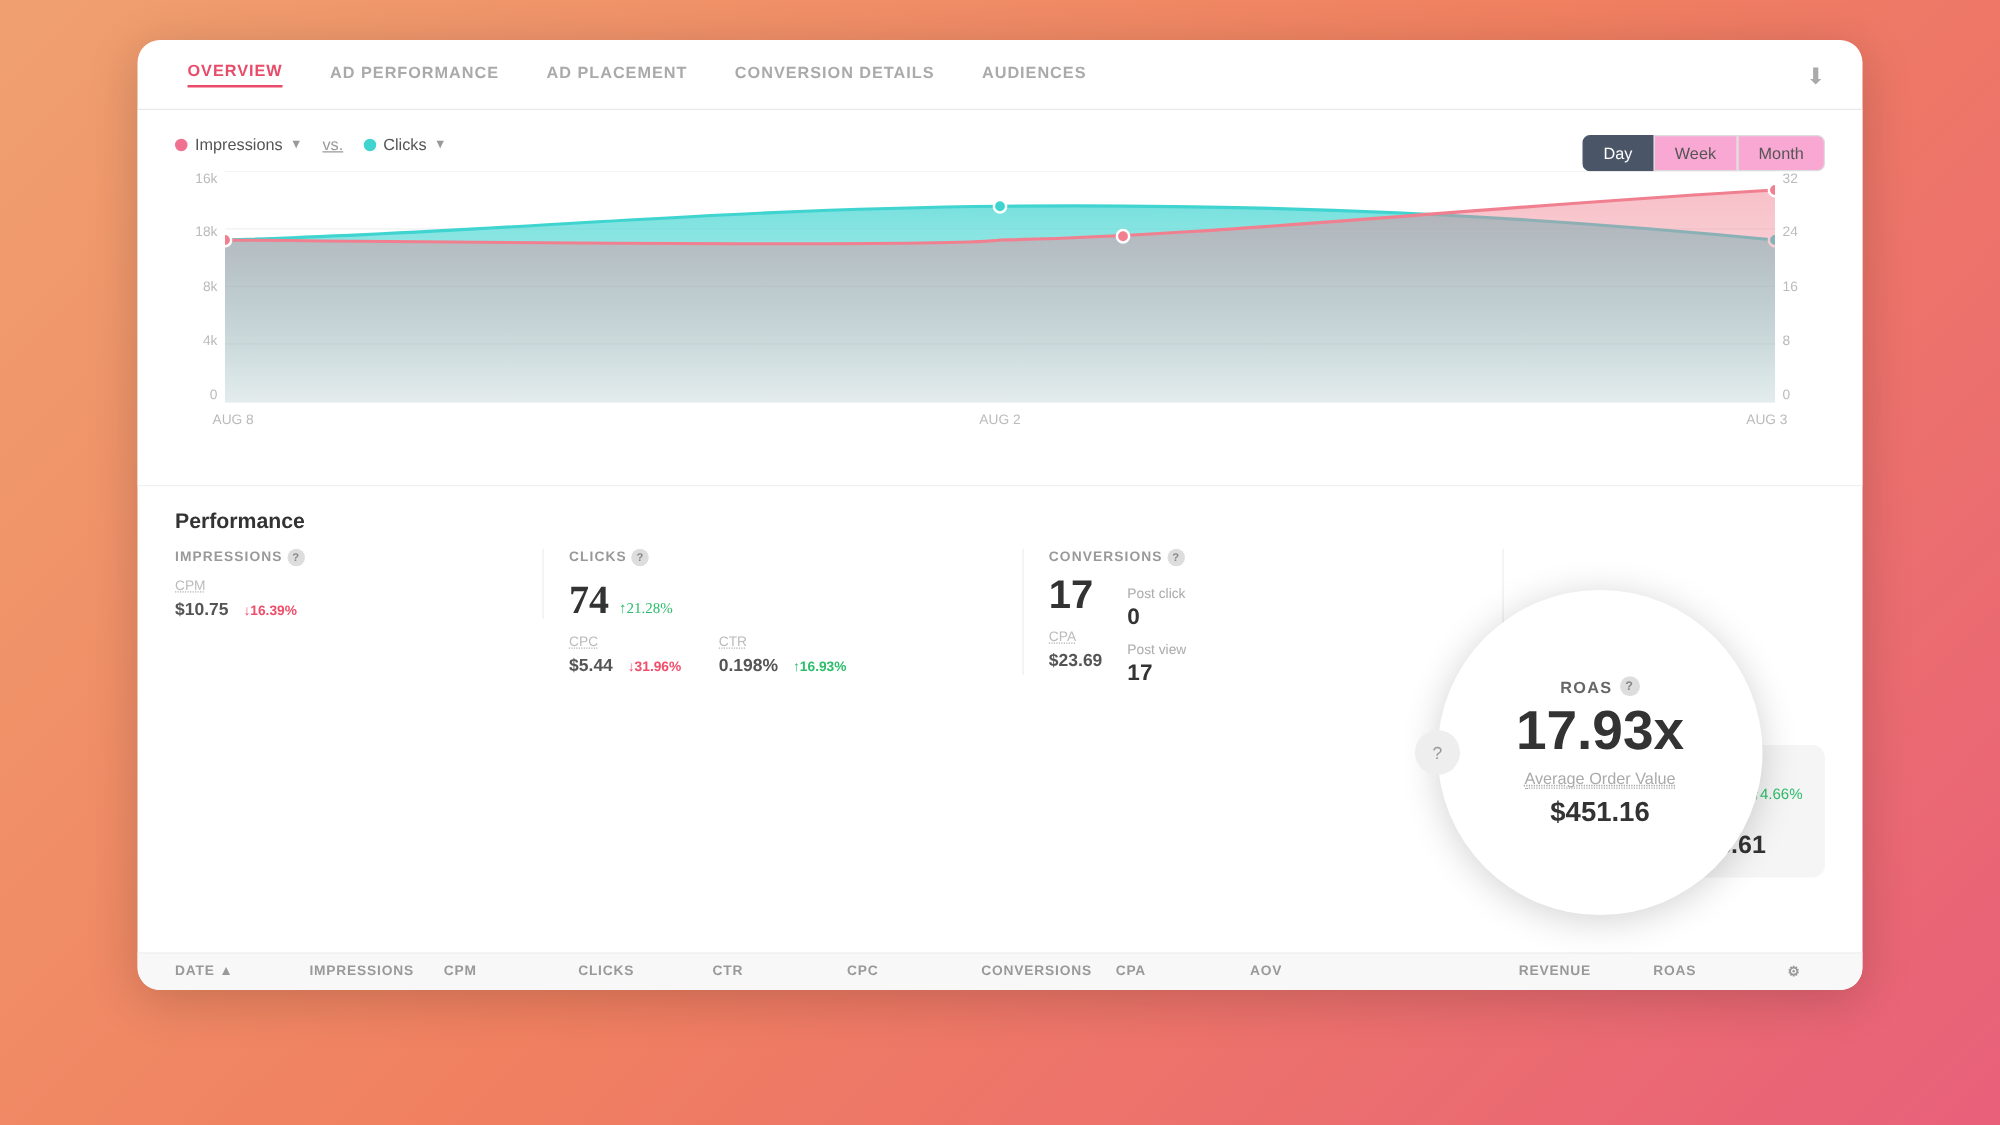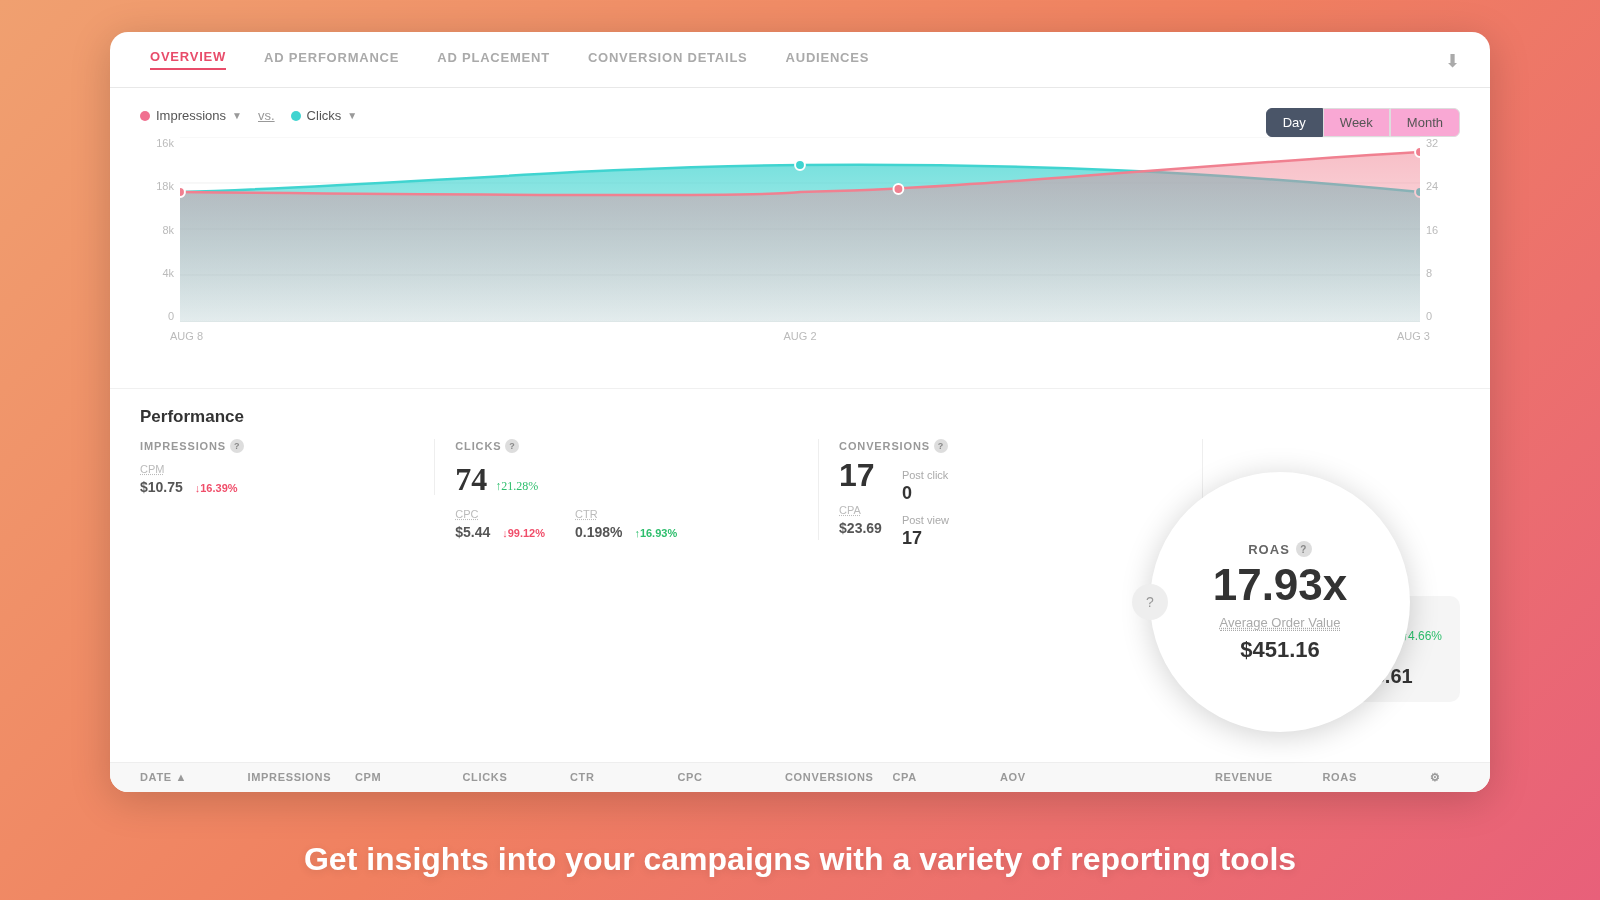--- a/index.html
+++ b/index.html
@@ -401,21 +401,21 @@
           </div>
           <div style="display:flex; align-items:baseline; margin-top:4px;font-family:Liberation Serif, serif;">
             <span class="perf-main-value">74</span>
             <span class="perf-change-up">↑21.28%</span>
           </div>
           <div style="display:flex; gap:30px; margin-top:6px;">
             <div>
               <span class="perf-sub-label">CPC</span>
               <div class="perf-sub-value">
                 <span>$5.44</span>
-                <span class="perf-change-down">↓99.12%</span>
+                <span class="perf-change-down">↓31.96%</span>
               </div>
             </div>
             <div>
               <span class="perf-sub-label">CTR</span>
               <div class="perf-sub-value">
                 <span>0.198%</span>
                 <span class="perf-change-up">↑16.93%</span>
               </div>
             </div>
           </div>
@@ -485,17 +485,14 @@
       <div style="display:flex; align-items:baseline; gap:6px;">
         <span style="font-size:20px; font-weight:700; color:#333;">$402.67</span>
         <span style="font-size:12px; color:#2dbe6c;">↑4.66%</span>
       </div>
       <div style="font-size:11px; color:#aaa; font-weight:600; letter-spacing:0.06em; margin-top:8px;">Revenue</div>
       <div style="font-size:20px; font-weight:700; color:#333;">$7,218.61</div>
     </div>
 
   </div>
 
-  <div class="bottom-banner" style="position:absolute; bottom:0; left:0; right:0; text-align:center; padding:22px;">
-    <span class="bottom-banner-text">Get insights into your campaigns with a variety of reporting tools</span>
-  </div>
 
 </div>
 
 </body></html>

